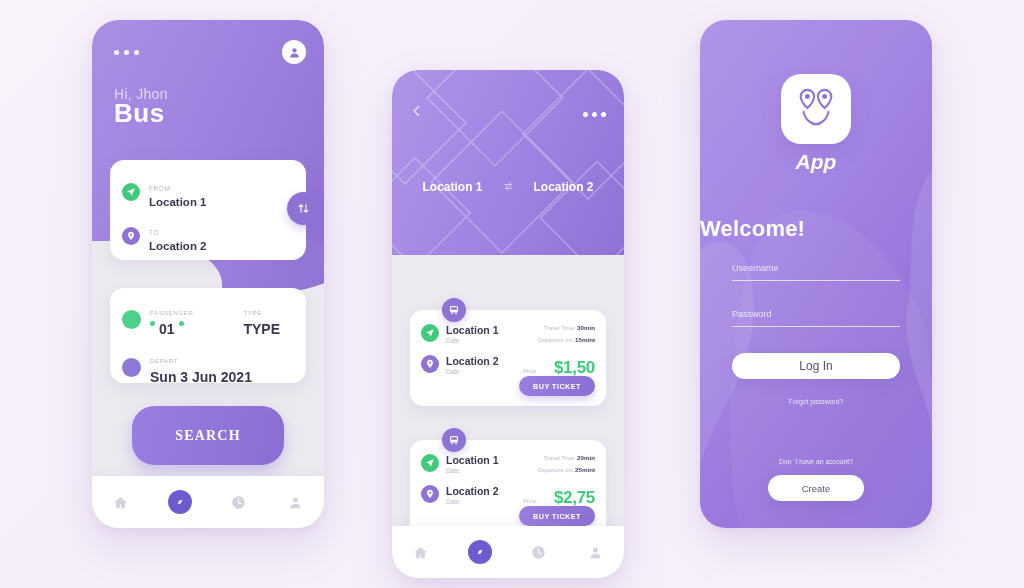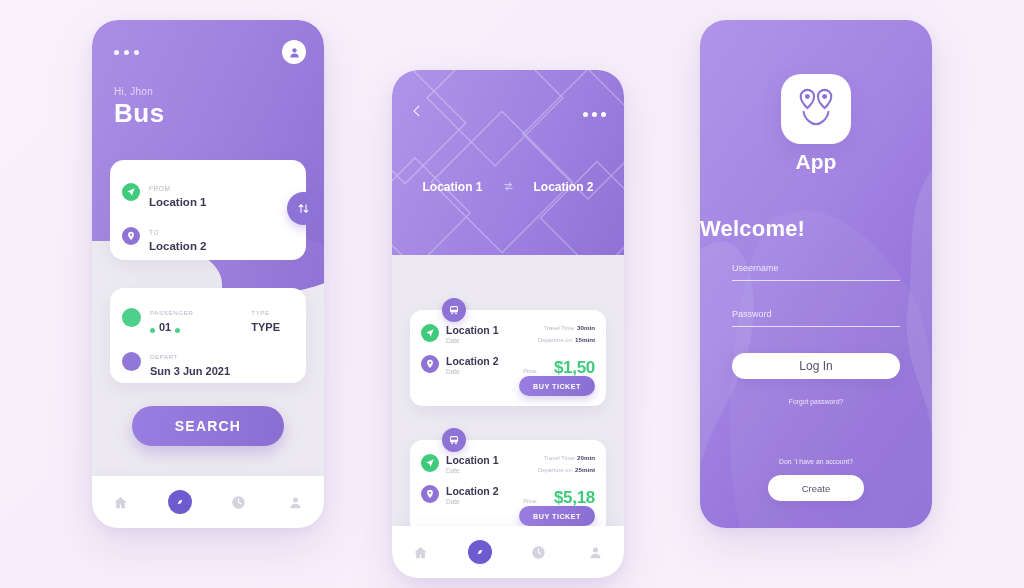--- a/index.html
+++ b/index.html
@@ -36,21 +36,21 @@
     position: absolute; left: 0; bottom: -48px; width: 56%; height: 72px;
     background: #eceaf0; border-radius: 0 60% 0 0; z-index: 2;
   }
   .dots3 { position: absolute; left: 22px; top: 30px; display: flex; gap: 5px; z-index: 4; }
   .dots3 i { width: 5px; height: 5px; border-radius: 50%; background: #fff; opacity: .92; display:block; }
   .avatar-btn {
     position: absolute; right: 18px; top: 20px; width: 24px; height: 24px;
     border-radius: 50%; background: #fff; display: flex; align-items: center;
     justify-content: center; z-index: 4;
   }
-  .greet { position: absolute; left: 22px; top: 66px; font-size: 10px; color: #e3d6f6; letter-spacing: .3px; z-index: 4;}
+  .greet { position: absolute; left: 22px; top: 66px; font-size: 14px; color: #e3d6f6; letter-spacing: .3px; z-index: 4;}
   .bigtitle { position: absolute; left: 22px; top: 78px; font-size: 26px; font-weight: 700; color: #fff; letter-spacing: .5px; z-index: 4;}
 
   .card {
     background: #fff; border-radius: 14px;
     box-shadow: 0 6px 18px rgba(140,110,180,.12);
   }
   #p1-route {
     position: absolute; left: 18px; top: 140px; width: 196px; height: 100px;
     z-index: 6; padding: 14px 12px;
   }
@@ -72,29 +72,29 @@
   #p1-detail {
     position: absolute; left: 18px; top: 268px; width: 196px; height: 95px;
     z-index: 6; padding: 13px 12px;
   }
   .det-row { display: flex; align-items: center; gap: 9px; }
   .det-row + .det-row { margin-top: 12px; }
   .dotbig { width: 19px; height: 19px; border-radius: 50%; flex: none; }
   .dotbig.green { background: #4cd08a; }
   .dotbig.purple { background: #9078d8; }
   .det-lab { font-size: 6.2px; color: #b9b4c6; letter-spacing: .6px; text-transform: uppercase; }
-  .det-val { font-size: 11px; color: #3d3654; font-weight: 700; margin-top: 2px; display:flex; align-items:flex-end; gap:4px;}
+  .det-val { font-size: 14px; color: #3d3654; font-weight: 700; margin-top: 2px; display:flex; align-items:flex-start; gap:4px;}
   .stepdot { width: 5px; height: 5px; border-radius: 50%; background: #4cd08a; display:block; }
   .det-col2 { margin-left: auto; margin-right: 14px; text-align: left; }
   .search-btn {
-    position: absolute; left: 40px; top: 386px; width: 152px; height: 40px;
+    position: absolute; left: 40px; top: 386px; width: 152px; height: 59px;
     background: linear-gradient(100deg,#9a7de0,#8a6ed2);
     border-radius: 22px; color: #fff; font-size: 14px; font-weight: 700;
     letter-spacing: 1.2px; display: flex; align-items: center; justify-content: center;
-    z-index: 6; box-shadow: 0 7px 16px rgba(140,110,210,.35); border: none;
+    z-index: 6; box-shadow: 0 7px 16px rgba(140,110,210,.35); border: none; font-family: Liberation Serif, serif;
   }
   .navbar {
     position: absolute; left: 0; bottom: 0; width: 100%; height: 52px;
     background: #fff; border-radius: 0 0 26px 26px;
     display: flex; align-items: center; justify-content: space-around;
     box-shadow: 0 -3px 10px rgba(150,120,190,.06); z-index: 7;
   }
   .nav-i { width: 20px; height: 20px; display: flex; align-items: center; justify-content: center; }
   .nav-active {
     width: 24px; height: 24px; border-radius: 50%; background: #6f5bd0;
@@ -159,21 +159,21 @@
     position: absolute; inset: 0; overflow: hidden; border-radius: 26px;
   }
   .logo-box {
     position: absolute; left: 50%; transform: translateX(-50%); top: 54px;
     width: 70px; height: 70px; background: #fff; border-radius: 20px;
     display: flex; align-items: center; justify-content: center;
     box-shadow: 0 8px 20px rgba(110,80,170,.18); z-index: 3;
   }
   .logo-name {
     position: absolute; left: 0; right: 0; top: 130px; text-align: center;
-    font-size: 21px; font-weight: 700; color: #fff; z-index: 3;
+    font-size: 21px; font-weight: 700; color: #fff; z-index: 3; font-style: italic;
   }
   .welcome {
     position: absolute; left: 0; right: 0; top: 196px; text-align: left;
     font-size: 22px; font-weight: 700; color: #fff; z-index: 3; letter-spacing: .2px;
   }
   .field {
     position: absolute; left: 32px; width: 168px; z-index: 3;
     border-bottom: 1px solid rgba(255,255,255,.72); padding-bottom: 7px;
     font-size: 9px; color: #efe7fb; background: transparent; outline: none; border-top:none;border-left:none;border-right:none;
     font-family: "Liberation Sans", sans-serif;
@@ -438,21 +438,21 @@
         <div class="meta">
           <span>Travel Time:</span>
           <b>20min</b>
         </div>
         <div class="meta">
           <span>Departure on:</span>
           <b>25mint</b>
         </div>
         <div class="price-line">
           <span class="price-lab">Price:</span>
-          <span class="price-val">$5,18</span>
+          <span class="price-val">$2,75</span>
         </div>
       </div>
       <button class="buy-btn">BUY TICKET</button>
     </div>
 
     <div class="navbar">
       <div class="nav-i">
         <svg width="15" height="15" viewBox="0 0 24 24" fill="#d5d2dd">
             <path d="M12 3L2 12h3v9h6v-6h2v6h6v-9h3z"></path>
           </svg>

